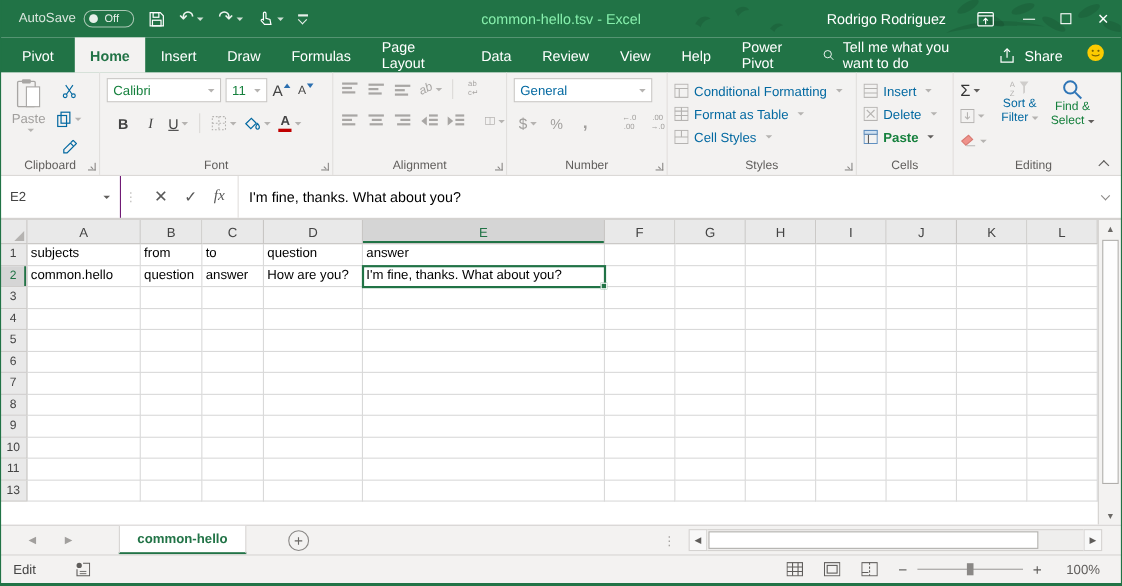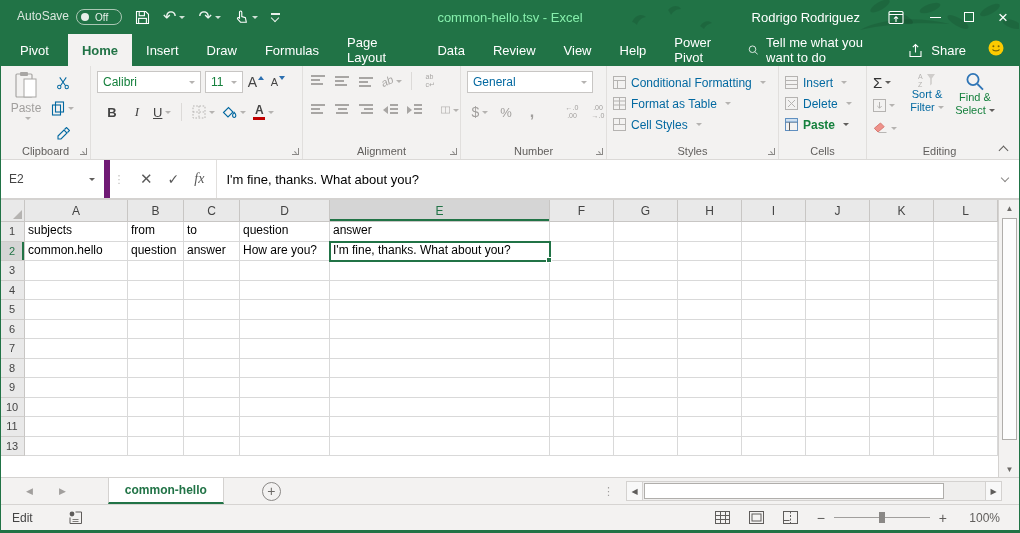--- a/index.html
+++ b/index.html
@@ -93,21 +93,21 @@
 .stackrow{display:flex;align-items:center;gap:5px;height:21px;font-size:12px;white-space:nowrap}
 
 .ed-col{display:flex;flex-direction:column;gap:3px;margin-right:6px}
 .ed-mini{display:flex;align-items:center;height:20px}
 .sum{font-size:15px;color:#333;line-height:1}
 .ed-big{display:flex;flex-direction:column;align-items:center;width:48px;font-size:11px;line-height:1.2;text-align:center}
 .ed-big .lbl{display:flex;align-items:center}
 .collapse-chev{position:absolute;right:13px;bottom:5px;width:7px;height:7px;border-top:1.5px solid #605e5c;border-right:1.5px solid #605e5c;transform:rotate(-45deg)}
 
 .fbar{height:40px;background:#fff;border-bottom:2px solid #d4d2d0;display:flex;align-items:stretch;flex:0 0 auto}
-.namebox{width:110px;border-right:6px solid #701a75;display:flex;align-items:center;justify-content:space-between;padding:0 9px;font-size:12px;color:#444}
+.namebox{width:110px;border-right:1px solid #701a75;display:flex;align-items:center;justify-content:space-between;padding:0 9px;font-size:12px;color:#444}
 .fdots{width:18px;display:flex;align-items:center;justify-content:center;color:#c0bebc;font-size:11px}
 .fbtns{display:flex;align-items:center;gap:15px;padding:0 12px;border-right:1px solid #e1dfdd}
 .fx-cancel{font-size:15px;color:#595959}
 .fx-enter{font-size:14px;color:#595959}
 .fx{font-style:italic;font-family:"Liberation Serif",serif;font-size:14px;color:#595959}
 .fcontent{flex:1;display:flex;align-items:center;padding:0 9px;font-size:13px;color:#000}
 .fchevron{width:30px;display:flex;align-items:center;justify-content:center}
 .fchevron .chev{border-color:#8a8886;margin-top:-3px}
 
 .grid-wrap{flex:1;display:flex;background:#fff;overflow:hidden}
@@ -354,20 +354,21 @@
             <span class="dd gy"></span>
           </span>
         <span class="icbtn">
             <span class="fontcolorA">
               <span class="A">A</span>
               <span class="redbar"></span>
             </span>
             <span class="dd gy"></span>
           </span>
       </div>
+      <span class="group-label">Font</span>
       <span class="launcher"></span>
     </div>
 
     <div class="group" style="width:158px">
       <div class="rrow" style="gap:6px">
         <span class="icbtn">
             <span class="bars vt">
               <i class="b12"></i>
               <i class="b8"></i>
               <i class="b10"></i>

